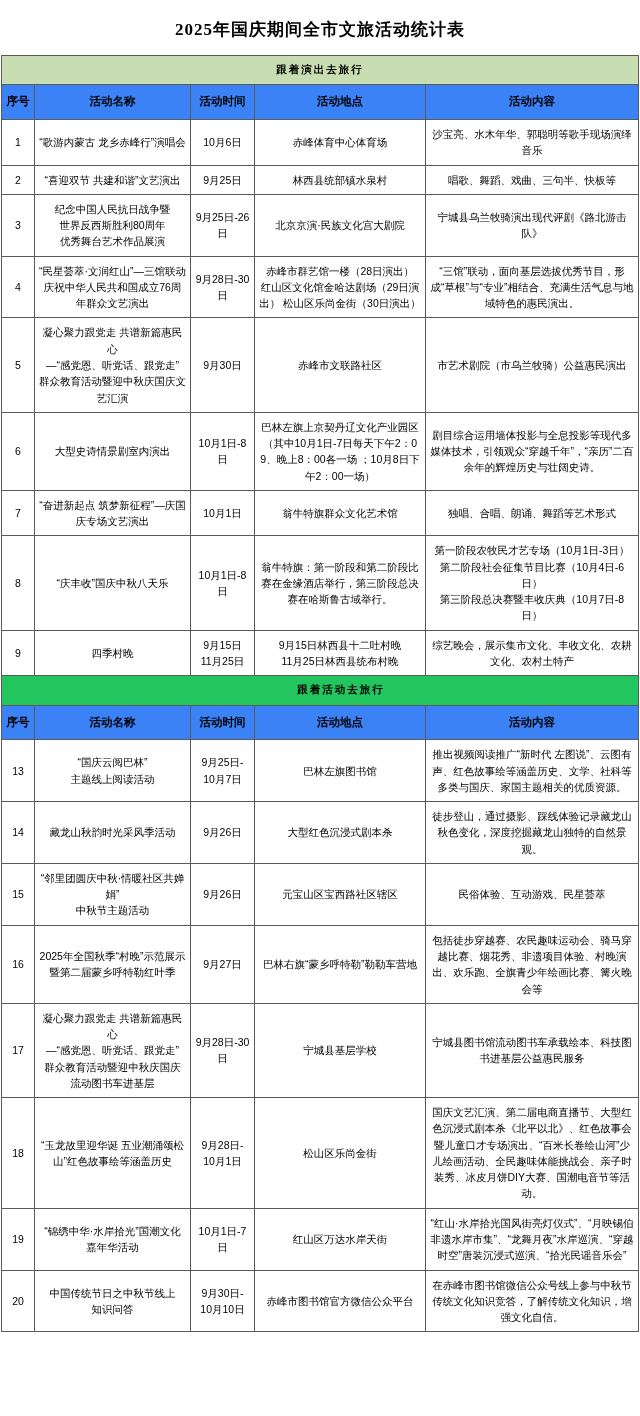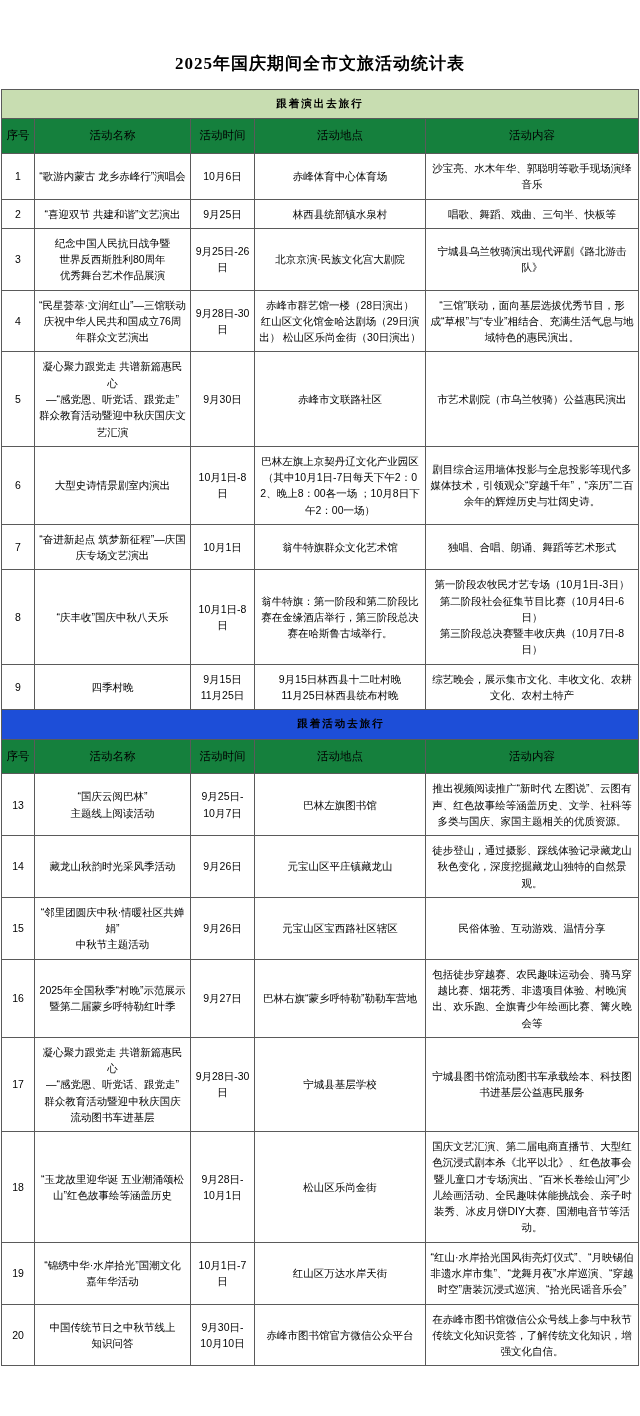--- a/index.html
+++ b/index.html
@@ -10,21 +10,20 @@
     color: #000;
   }
   .page { width: 640px; padding: 0 1px; }
   .page-title {
     text-align: center;
     font-family: "Liberation Serif", "DejaVu Serif", serif;
     font-weight: bold;
     font-size: 17px;
     padding: 18px 0 14px 0;
     letter-spacing: 1px;
-    margin-top: 34px;
   }
   table.activities {
     width: 100%;
     border-collapse: collapse;
     table-layout: fixed;
   }
   table.activities td {
     border: 1px solid #5a5a5a;
     text-align: center;
     vertical-align: middle;
@@ -37,24 +36,24 @@
   td.section-header {
     font-size: 16px;
     font-weight: bold;
     font-family: "Liberation Serif", "DejaVu Serif", serif;
     letter-spacing: 2px;
     padding: 9px 0;
     border: 1px solid #7d9a62;
     margin-top: 12px;
   }
   tr.col-header td {
-    font-weight: normal;
+    font-weight: bold;
     font-size: 11.5px;
     padding: 8px 2px;
-    background: #15803d;
+    background: #3b82f6;
     white-space: nowrap;
   }
   col.c-no    { width: 33px;  }
   col.c-name  { width: 156px; }
   col.c-time  { width: 64px;  }
   col.c-place { width: 171px; }
   col.c-cont  { width: auto;  }
 </style>
 </head>
 <body>
@@ -117,21 +116,21 @@
 —“感党恩、听党话、跟党走”
 群众教育活动暨迎中秋庆国庆文艺汇演</td>
           <td>9月30日</td>
           <td>赤峰市文联路社区</td>
           <td>市艺术剧院（市乌兰牧骑）公益惠民演出</td>
         </tr>
         <tr>
           <td>6</td>
           <td>大型史诗情景剧室内演出</td>
           <td>10月1日-8日</td>
-          <td>巴林左旗上京契丹辽文化产业园区 （其中10月1日-7日每天下午2：02、晚上8：00各一场 ；10月8日下午2：00一场）</td>
+          <td>巴林左旗上京契丹辽文化产业园区 （其中10月1日-7日每天下午2：09、晚上8：00各一场 ；10月8日下午2：00一场）</td>
           <td>剧目综合运用墙体投影与全息投影等现代多媒体技术，引领观众“穿越千年”，“亲历”二百余年的辉煌历史与壮阔史诗。</td>
         </tr>
         <tr>
           <td>7</td>
           <td>“奋进新起点 筑梦新征程”—庆国庆专场文艺演出</td>
           <td>10月1日</td>
           <td>翁牛特旗群众文化艺术馆</td>
           <td>独唱、合唱、朗诵、舞蹈等艺术形式</td>
         </tr>
         <tr>
@@ -146,21 +145,21 @@
         <tr>
           <td>9</td>
           <td>四季村晚</td>
           <td>9月15日
 11月25日</td>
           <td>9月15日林西县十二吐村晚
 11月25日林西县统布村晚</td>
           <td>综艺晚会，展示集市文化、丰收文化、农耕文化、农村土特产</td>
         </tr>
         <tr>
-          <td class="section-header" colspan="5" style="background: #1d4ed8; border: 1px solid rgb(90, 90, 90); padding-left: 46px;">跟着活动去旅行</td>
+          <td class="section-header" colspan="5" style="background: #22c55e; border: 1px solid rgb(90, 90, 90); padding-left: 46px;">跟着活动去旅行</td>
         </tr>
         <tr class="col-header">
           <td>序号</td>
           <td>活动名称</td>
           <td>活动时间</td>
           <td>活动地点</td>
           <td>活动内容</td>
         </tr>
         <tr>
           <td>13</td>
@@ -168,30 +167,30 @@
 主题线上阅读活动</td>
           <td>9月25日-
 10月7日</td>
           <td>巴林左旗图书馆</td>
           <td>推出视频阅读推广“新时代 左图说”、云图有声、红色故事绘等涵盖历史、文学、社科等多类与国庆、家国主题相关的优质资源。</td>
         </tr>
         <tr>
           <td>14</td>
           <td>藏龙山秋韵时光采风季活动</td>
           <td>9月26日</td>
-          <td>元宝山区平庄镇藏龙山</td>
+          <td>大型红色沉浸式剧本杀</td>
           <td>徒步登山，通过摄影、踩线体验记录藏龙山秋色变化，深度挖掘藏龙山独特的自然景观。</td>
         </tr>
         <tr>
           <td>15</td>
           <td>“邻里团圆庆中秋·情暖社区共婵娟”
 中秋节主题活动</td>
           <td>9月26日</td>
           <td>元宝山区宝西路社区辖区</td>
-          <td>民俗体验、互动游戏、温情分享</td>
+          <td>民俗体验、互动游戏、民星荟萃</td>
         </tr>
         <tr>
           <td>16</td>
           <td>2025年全国秋季“村晚”示范展示暨第二届蒙乡呼特勒红叶季</td>
           <td>9月27日</td>
           <td>巴林右旗“蒙乡呼特勒”勒勒车营地</td>
           <td>包括徒步穿越赛、农民趣味运动会、骑马穿越比赛、烟花秀、非遗项目体验、村晚演出、欢乐跑、全旗青少年绘画比赛、篝火晚会等</td>
         </tr>
         <tr>
           <td>17</td>

